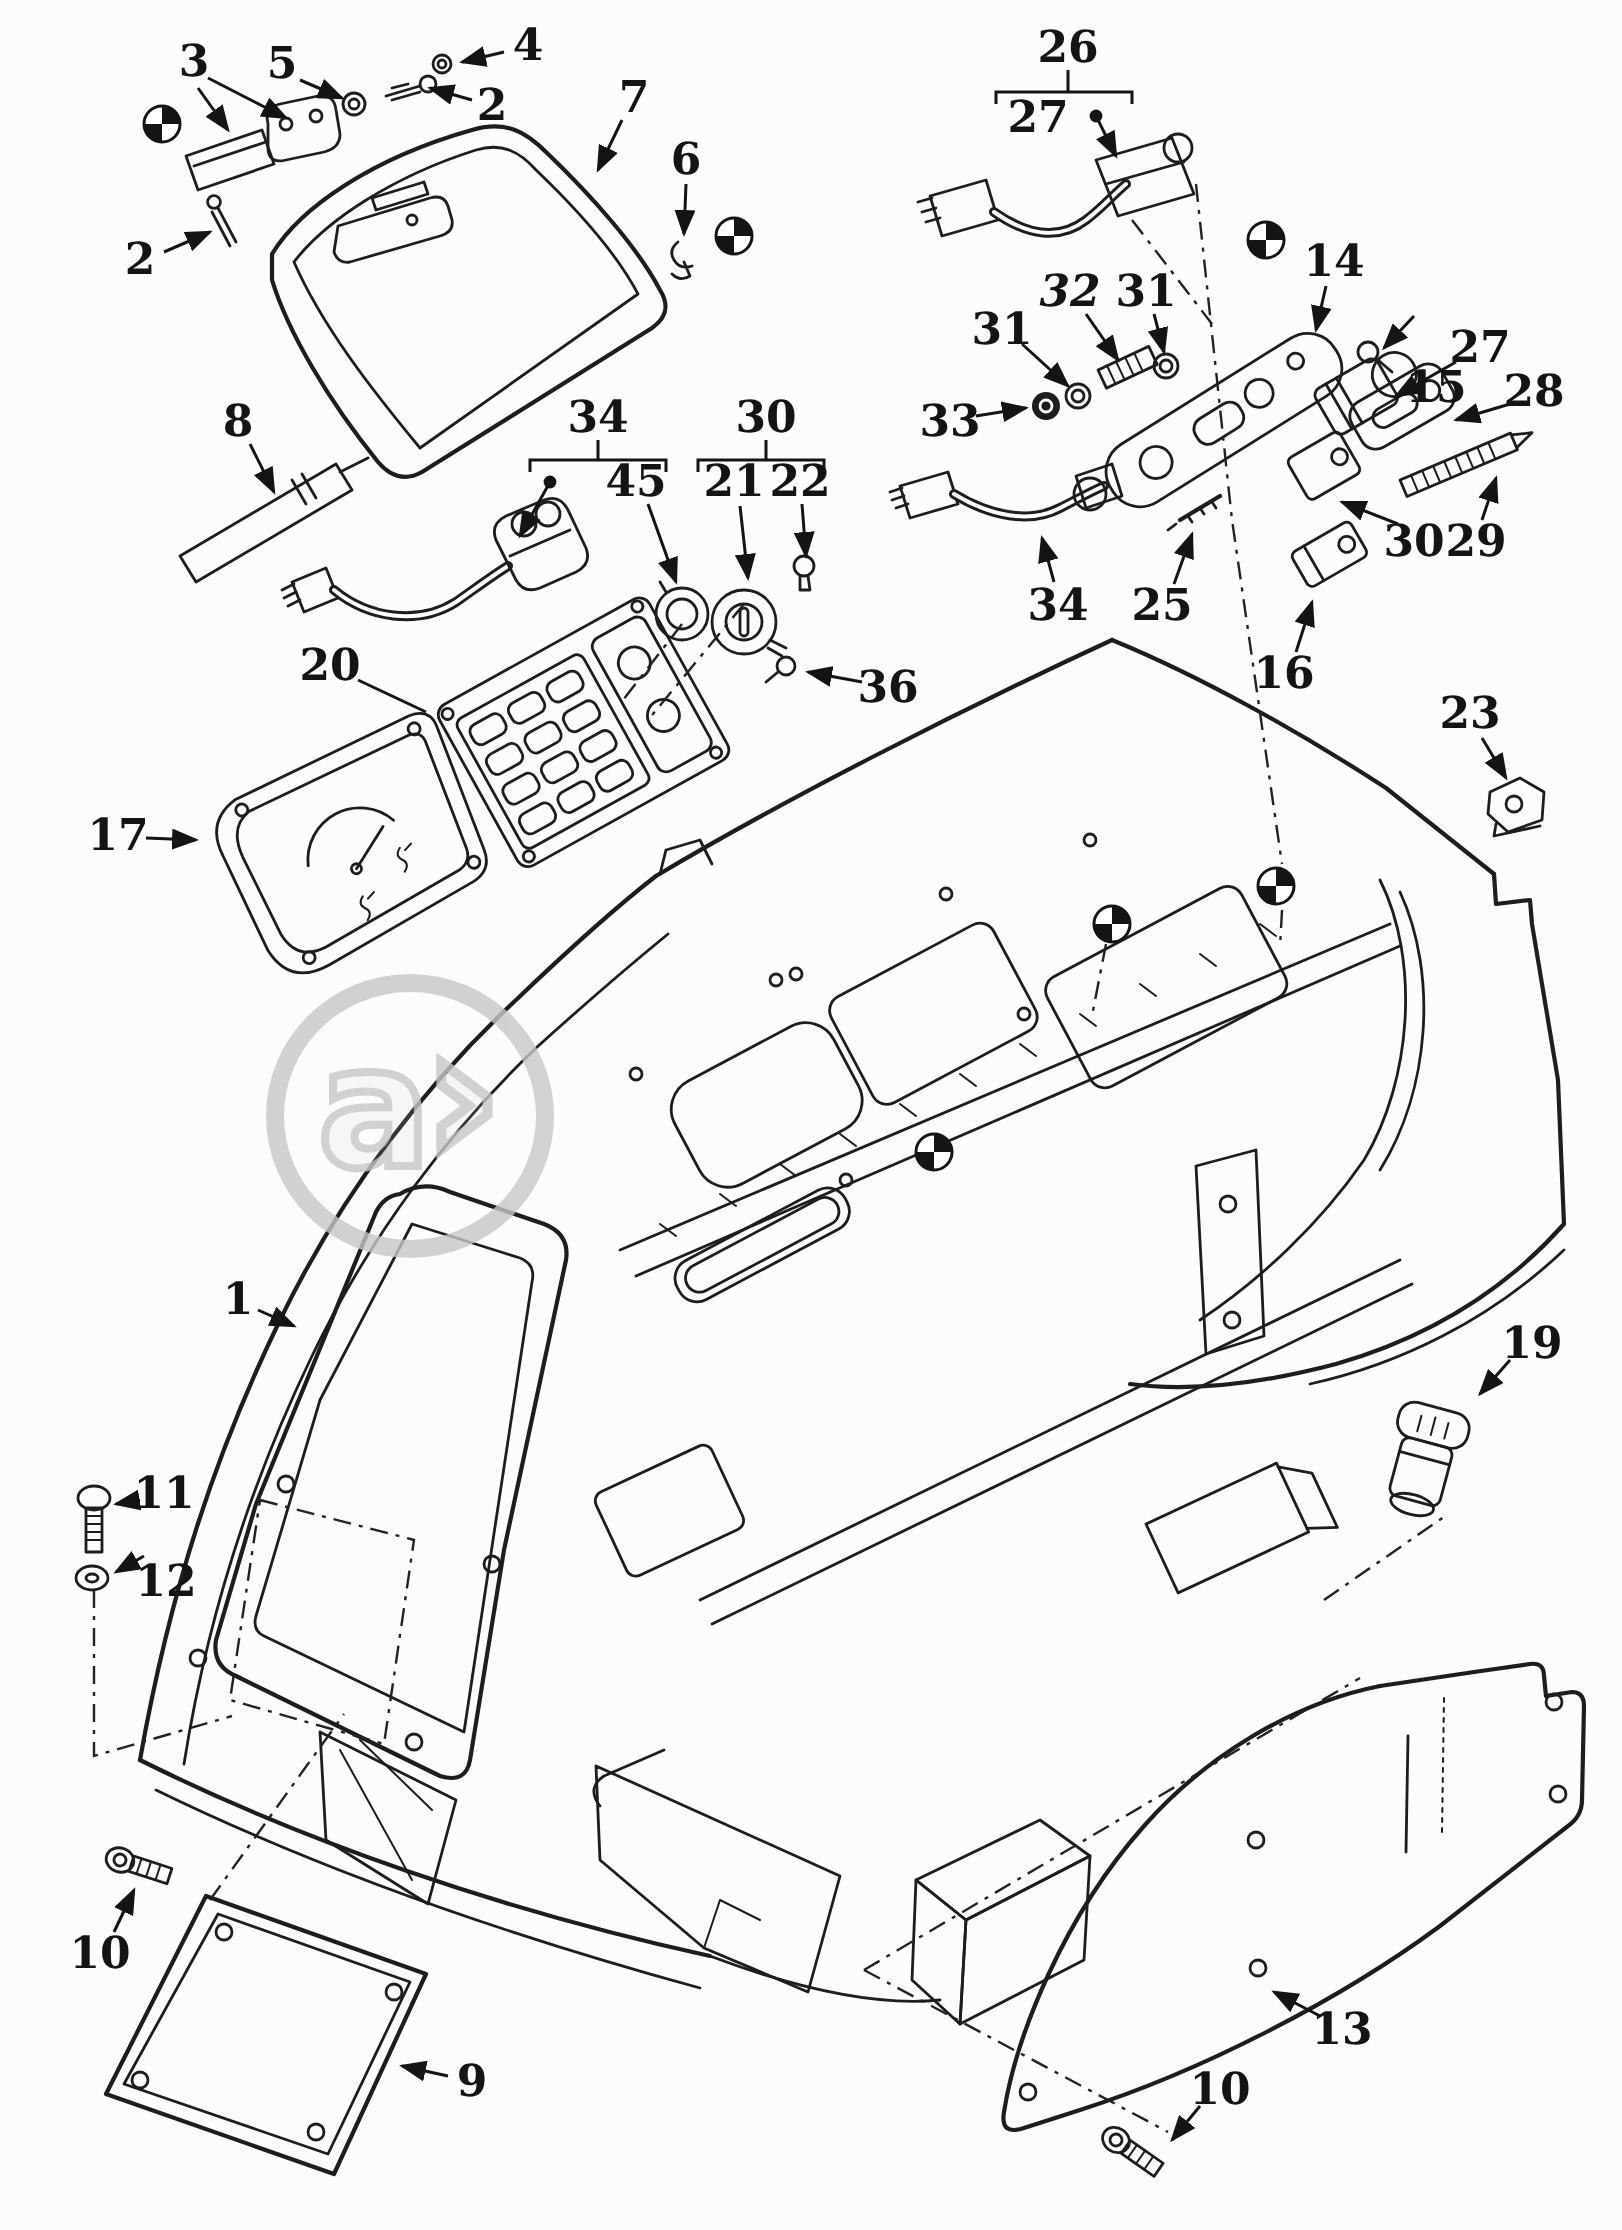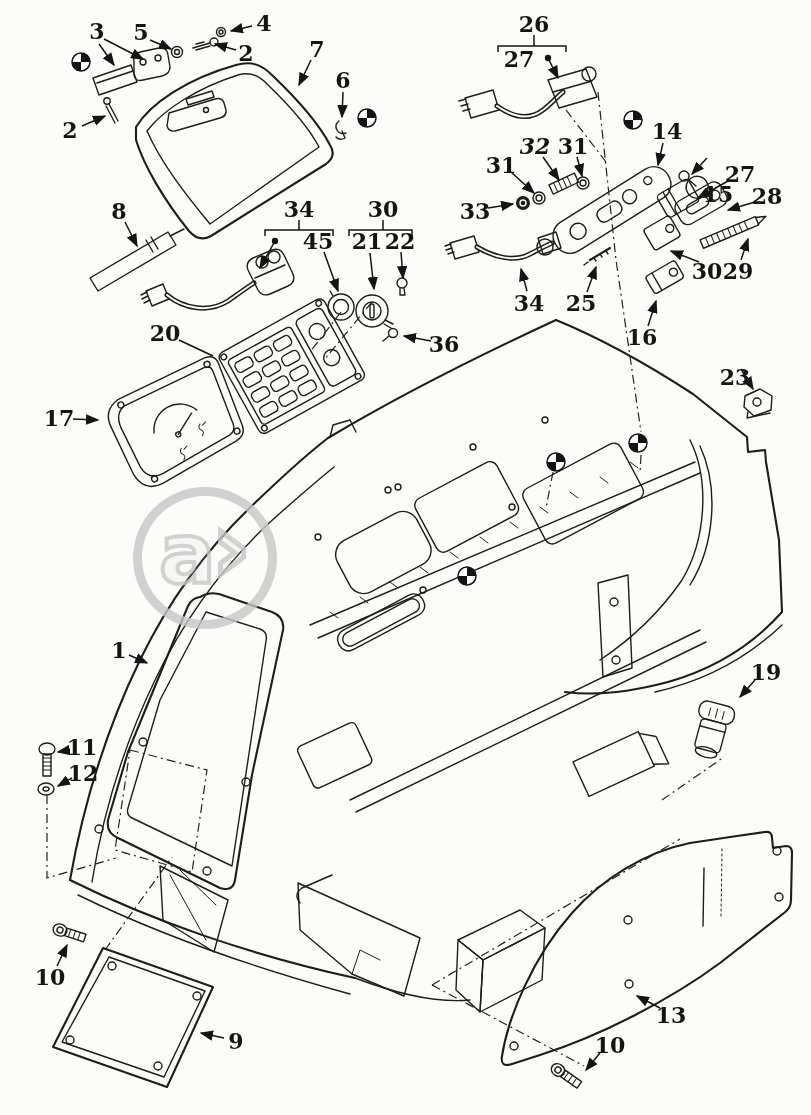--- a/index.html
+++ b/index.html
@@ -437,32 +437,32 @@
       <div class="callout" style="left: 97px; top: 31px;">3</div>
       <div class="callout" style="left: 264px; top: 23px;">4</div>
       <div class="callout" style="left: 141px; top: 32px;">5</div>
       <div class="callout" style="left: 343px; top: 80px;">6</div>
       <div class="callout" style="left: 317px; top: 49px;">7</div>
       <div class="callout" style="left: 119px; top: 211px;">8</div>
       <div class="callout" style="left: 236px; top: 1041px;">9</div>
       <div class="callout" style="left: 50px; top: 977px;">10</div>
       <div class="callout" style="left: 610px; top: 1045px;">10</div>
       <div class="callout" style="left: 82px; top: 747px;">11</div>
-      <div class="callout" style="left: 83px; top: 773px;">12</div>
+      <div class="callout" style="left: 83px; top: 791px;">12</div>
       <div class="callout" style="left: 671px; top: 1015px;">13</div>
       <div class="callout" style="left: 667px; top: 131px;">14</div>
       <div class="callout" style="left: 718px; top: 151px; margin-top: 43px;">15</div>
       <div class="callout" style="left: 642px; top: 337px;">16</div>
       <div class="callout" style="left: 59px; top: 418px;">17</div>
       <div class="callout" style="left: 165px; top: 333px;">20</div>
       <div class="callout" style="left: 766px; top: 672px; text-align: center;">19</div>
       <div class="callout" style="left: 383px; top: 209px;">30</div>
       <div class="callout" style="left: 367px; top: 241px;">21</div>
       <div class="callout" style="left: 400px; top: 241px;">22</div>
-      <div class="callout" style="left: 735px; top: 357px; margin-top: 20px;">23</div>
+      <div class="callout" style="left: 735px; top: 357px;">23</div>
       <div class="callout" style="left: 529px; top: 303px;">34</div>
       <div class="callout" style="left: 581px; top: 303px;">25</div>
       <div class="callout" style="left: 534px; top: 24px;">26</div>
       <div class="callout" style="left: 519px; top: 59px;">27</div>
       <div class="callout" style="left: 740px; top: 174px;">27</div>
       <div class="callout" style="left: 767px; top: 196px; text-align: right;">28</div>
       <div class="callout" style="left: 738px; top: 271px;">29</div>
       <div class="callout" style="left: 707px; top: 271px;">30</div>
       <div class="callout" style="left: 573px; top: 146px;">31</div>
       <div class="callout" style="left: 501px; top: 165px;">31</div>

